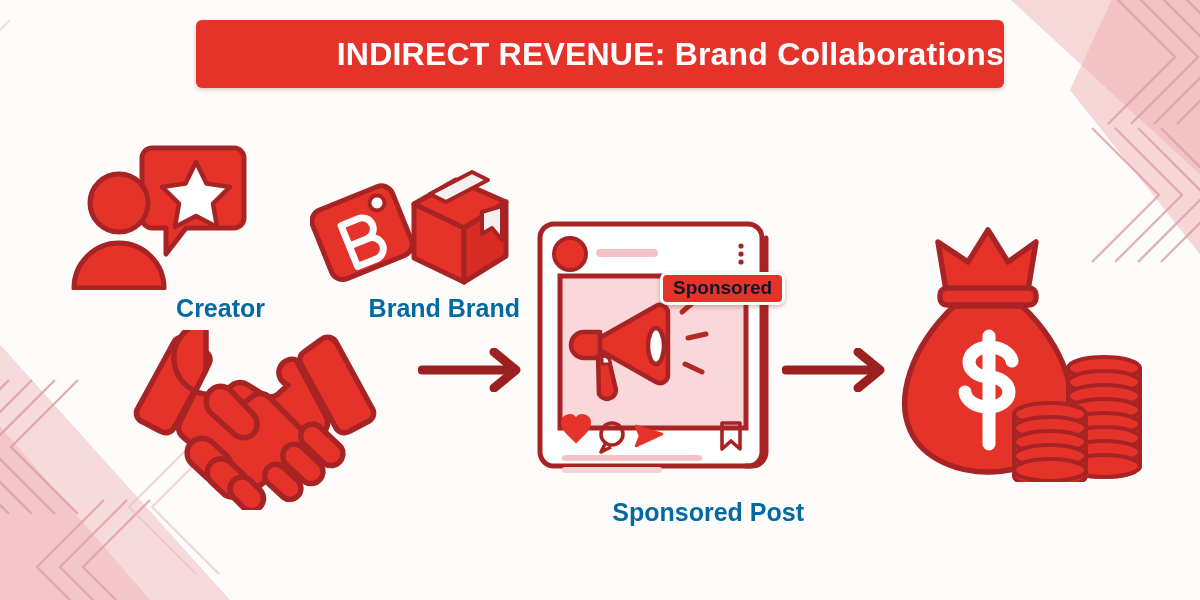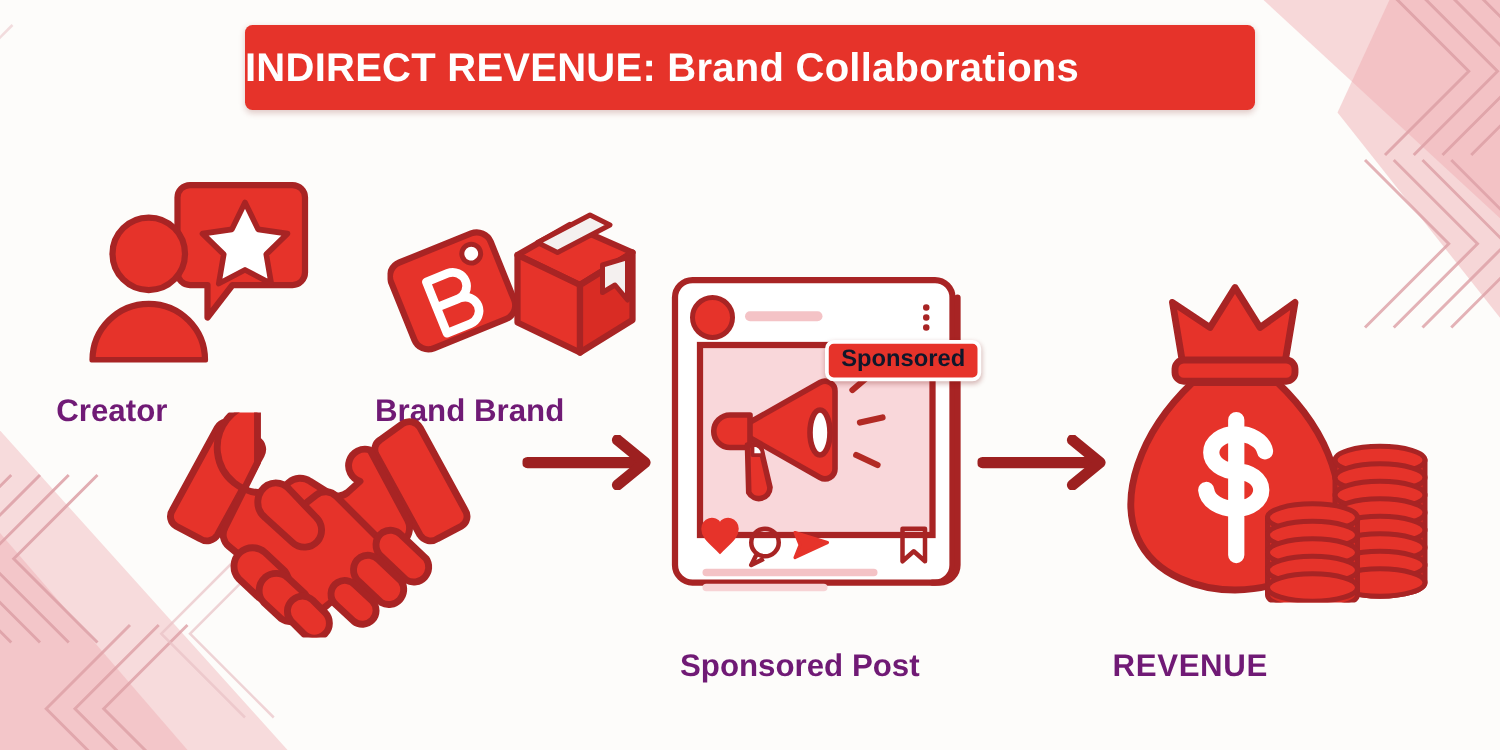--- a/index.html
+++ b/index.html
@@ -35,47 +35,46 @@
     position: absolute;
     left: 196px;
     top: 20px;
     width: 808px;
     height: 68px;
     background: #e6332a;
     border-radius: 6px;
     box-shadow: 0 2px 5px rgba(120, 20, 15, 0.22);
     display: flex;
     align-items: center;
-    justify-content: flex-start;
+    justify-content: flex-end;
   }
   .title-text {
     color: #ffffff;
     font-size: 32px;
     font-weight: bold;
     letter-spacing: 0.2px;
     white-space: nowrap;
     line-height: 1;
   }
   .title-text .strong {
     font-weight: bold;
   }
 
   
   .node {
     position: absolute;
   }
   .node-label {
     position: absolute;
-    text-align: left;
-    color: #701a75;
+    text-align: right;
+    color: #0369a1;
     font-size: 25px;
     font-weight: bold;
     white-space: nowrap;
     line-height: 1;
-    margin-top: 21px;
   }
   .node-label.caps {
     letter-spacing: 0.5px;
   }
 
   
   #creator-icon { left: 60px; top: 140px; width: 190px; height: 150px; }
   #creator-label { left: 45px; top: 296px; width: 220px; }
 
   
@@ -353,15 +352,14 @@
         <g fill="#e6332a">
           <ellipse cx="160" cy="196" rx="36" ry="11"></ellipse>
           <ellipse cx="160" cy="210" rx="36" ry="11"></ellipse>
           <ellipse cx="160" cy="224" rx="36" ry="11"></ellipse>
           <ellipse cx="160" cy="238" rx="36" ry="11"></ellipse>
           <ellipse cx="160" cy="252" rx="36" ry="11"></ellipse>
         </g>
       </g>
     </svg>
   </div>
-  <div class="node-label caps" id="revenue-label">REVENUE</div>
 
 </div>
 
 </body></html>

